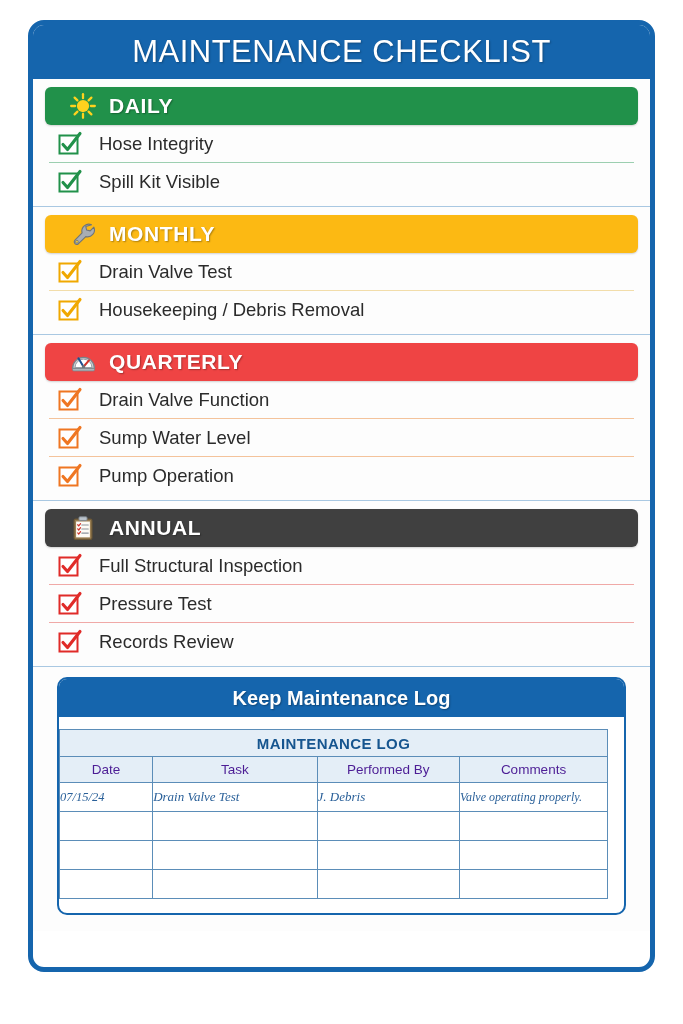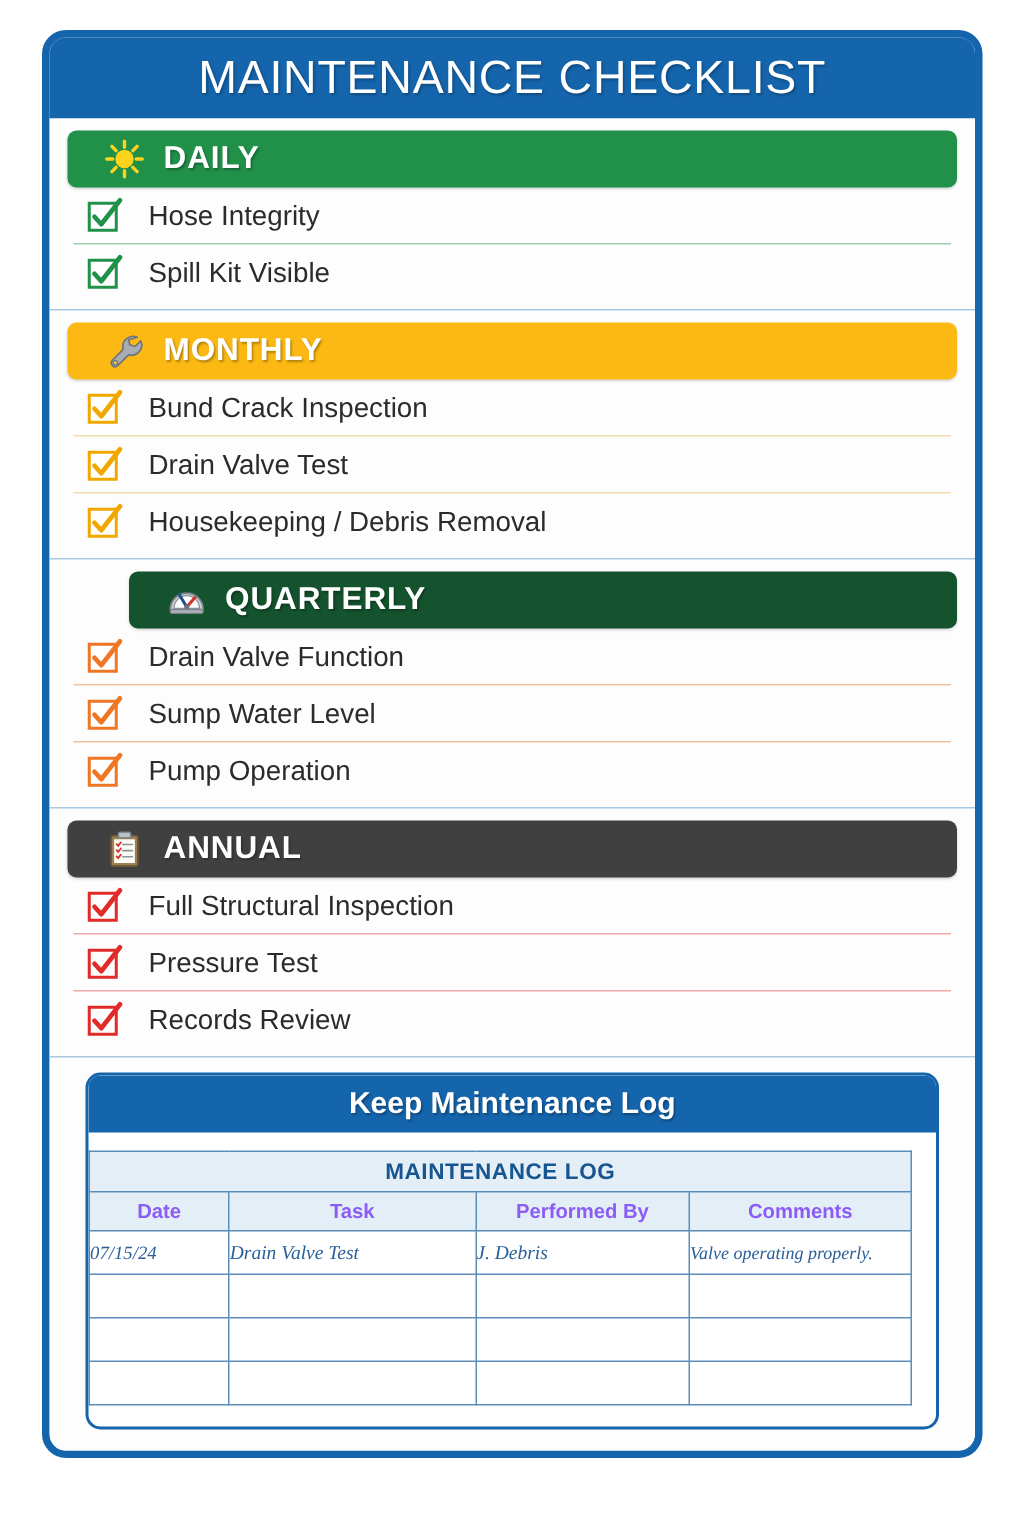--- a/index.html
+++ b/index.html
@@ -139,23 +139,23 @@
     height: 26px;
     color: #16558f;
     font-size: 15px;
     font-weight: bold;
     letter-spacing: 0.4px;
   }
   .log-col-head {
     background: #e4eef7;
     text-align: center;
     height: 25px;
-    color: #8b5cf6;
+    color: #4c1d95;
     font-size: 13.5px;
-    font-weight: bold;
+    font-weight: normal;
   }
   .log-cell {
     height: 28px;
     color: #2a6099;
     font-size: 13px;
     font-style: italic;
     font-family: "Liberation Serif", serif;
     padding: 0 7px;
     white-space: nowrap;
     overflow: hidden;
@@ -230,45 +230,36 @@
         <span class="sec-label">MONTHLY</span>
       </div>
       <div class="items">
         <div class="item">
           <span class="cbox">
             <svg viewBox="0 0 26 26" width="26" height="26">
               <rect x="2.5" y="4.5" width="18" height="18" fill="#ffffff" stroke="#f0a800" stroke-width="2"></rect>
               <path d="M6 13.5 L10.5 18.5 L23 2.5" fill="none" stroke="#f0a800" stroke-width="3.1" stroke-linecap="round" stroke-linejoin="round"></path>
             </svg>
           </span>
-          <span class="item-label">Bund Crack Inspection</span>
+          <span class="item-label">Drain Valve Test</span>
         </div>
         <div class="item">
           <span class="cbox">
             <svg viewBox="0 0 26 26" width="26" height="26">
               <rect x="2.5" y="4.5" width="18" height="18" fill="#ffffff" stroke="#f0a800" stroke-width="2"></rect>
               <path d="M6 13.5 L10.5 18.5 L23 2.5" fill="none" stroke="#f0a800" stroke-width="3.1" stroke-linecap="round" stroke-linejoin="round"></path>
             </svg>
           </span>
-          <span class="item-label">Drain Valve Test</span>
-        </div>
-        <div class="item">
-          <span class="cbox">
-            <svg viewBox="0 0 26 26" width="26" height="26">
-              <rect x="2.5" y="4.5" width="18" height="18" fill="#ffffff" stroke="#f0a800" stroke-width="2"></rect>
-              <path d="M6 13.5 L10.5 18.5 L23 2.5" fill="none" stroke="#f0a800" stroke-width="3.1" stroke-linecap="round" stroke-linejoin="round"></path>
-            </svg>
-          </span>
           <span class="item-label">Housekeeping / Debris Removal</span>
         </div>
       </div>
     </div>
 
     <div class="section" style="--rule:#f4c39b;">
-      <div class="sec-header" style="background:#14532d;margin-left:41px;">
+      <div class="sec-header" style="background:#ef4444;">
         <span class="sec-icon">
           <svg viewBox="0 0 32 32" width="27" height="27">
             <path d="M3 23 a13 13 0 0 1 26 0 z" fill="#c9ced3" stroke="#7b8289" stroke-width="1.4" stroke-linejoin="round"></path>
             <path d="M6 22 a10 10 0 0 1 20 0 z" fill="#ffffff" stroke="#8c9299" stroke-width="1"></path>
             <path d="M16 21 L10 11" stroke="#1f4f8f" stroke-width="2.4" stroke-linecap="round"></path>
             <path d="M16 21 L22.5 13.5" stroke="#d0342c" stroke-width="2.4" stroke-linecap="round"></path>
             <circle cx="16" cy="21" r="2" fill="#6d747b"></circle>
             <rect x="3" y="23" width="26" height="3" rx="1.3" fill="#aeb4ba" stroke="#7b8289" stroke-width="0.9"></rect>
           </svg>
         </span>

